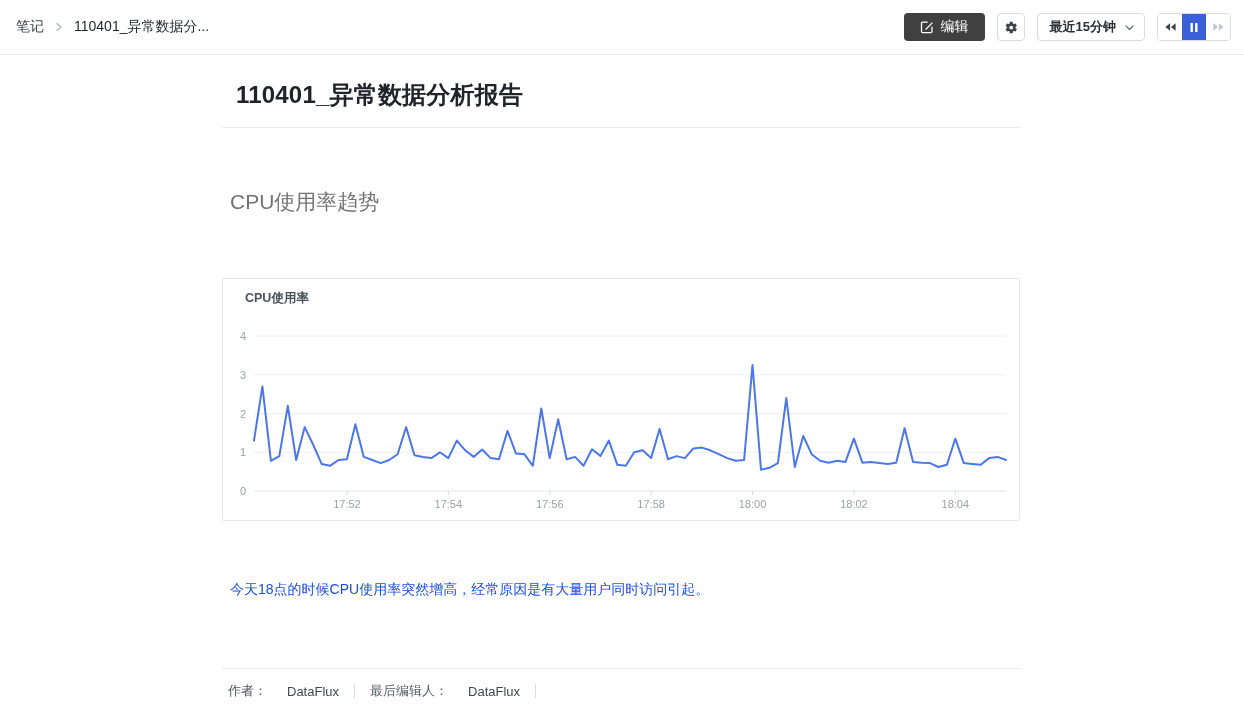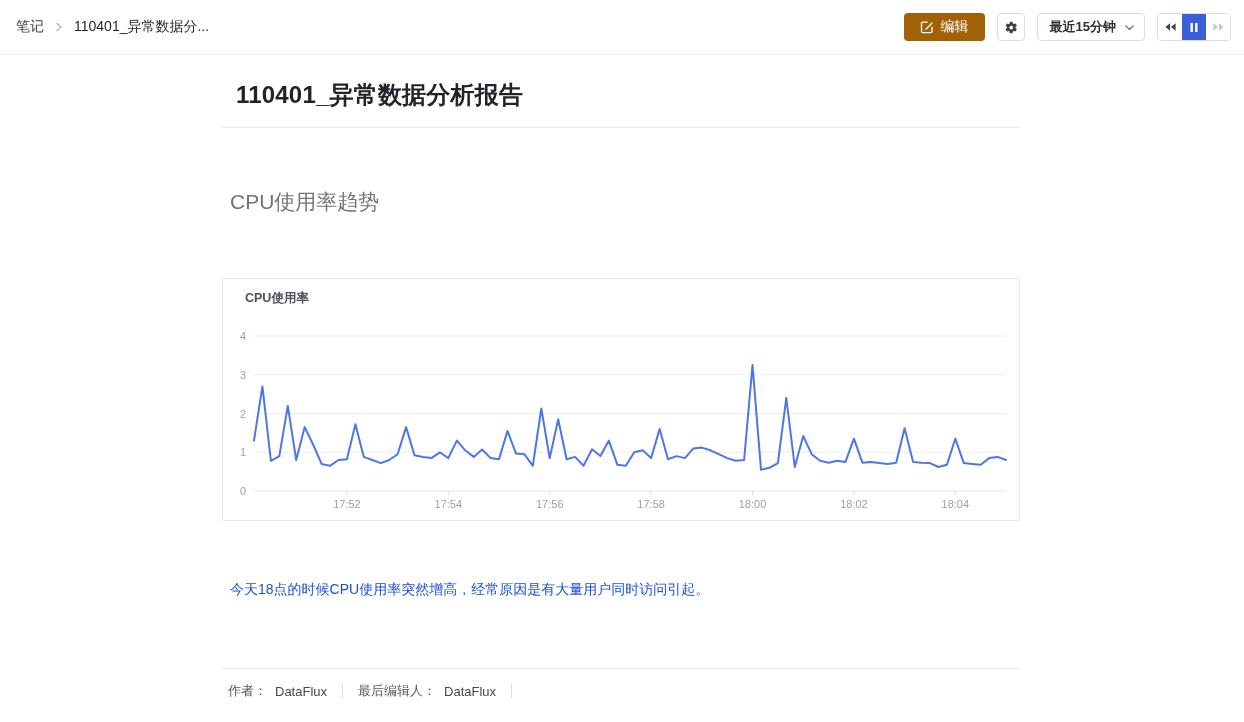--- a/index.html
+++ b/index.html
@@ -17,21 +17,21 @@
     padding:0 13px 0 16px;
   }
   .breadcrumb { display:flex; align-items:center; gap:10px; font-size:14px; }
   .breadcrumb .root { color:#40454c; cursor:pointer; }
   .breadcrumb .sep-icon { color:#b4b9bf; display:flex; align-items:center; }
   .breadcrumb .current { color:#1f2329; font-weight:500; max-width:220px;
     white-space:nowrap; overflow:hidden; }
   .topbar-actions { display:flex; align-items:center; gap:12px; }
   .btn-primary {
     display:flex; align-items:center; gap:7px; height:28px; padding:0 16px;
-    background:#a16207; color:#fff; border:none; border-radius:4px;
+    background:#404040; color:#fff; border:none; border-radius:4px;
     font-size:14px; cursor:pointer; font-family:inherit;
   }
   .btn-icon {
     width:28px; height:28px; background:#fff; border:1px solid #d9dce1;
     border-radius:4px; display:flex; align-items:center; justify-content:center;
     cursor:pointer; color:#3e434a;
   }
   .select {
     height:28px; min-width:100px; background:#fff; border:1px solid #d9dce1;
     border-radius:4px; display:flex; align-items:center; justify-content:space-between;
@@ -75,21 +75,21 @@
   
   .note-paragraph {
     position:absolute; left:230px; top:580px; font-size:14px; color:#1d4ed8;
     line-height:18px;
   }
   
   .meta {
     position:absolute; left:228px; top:682px; display:flex; align-items:center;
     font-size:13px; color:#4b5058;
   }
-  .meta .item { display:flex; align-items:center; gap:8px; }
+  .meta .item { display:flex; align-items:center; gap:20px; }
   .meta .vsep { width:1px; height:14px; background:#dadde1; margin:0 15px; }
   .meta .label { color:#565b63; }
   .meta .value { color:#43484f; }
   .meta .clock { display:flex; margin-right:3px; color:#6a6f76; }
 </style>
 </head>
 <body>
 
 <header class="topbar">
   <nav class="breadcrumb">

